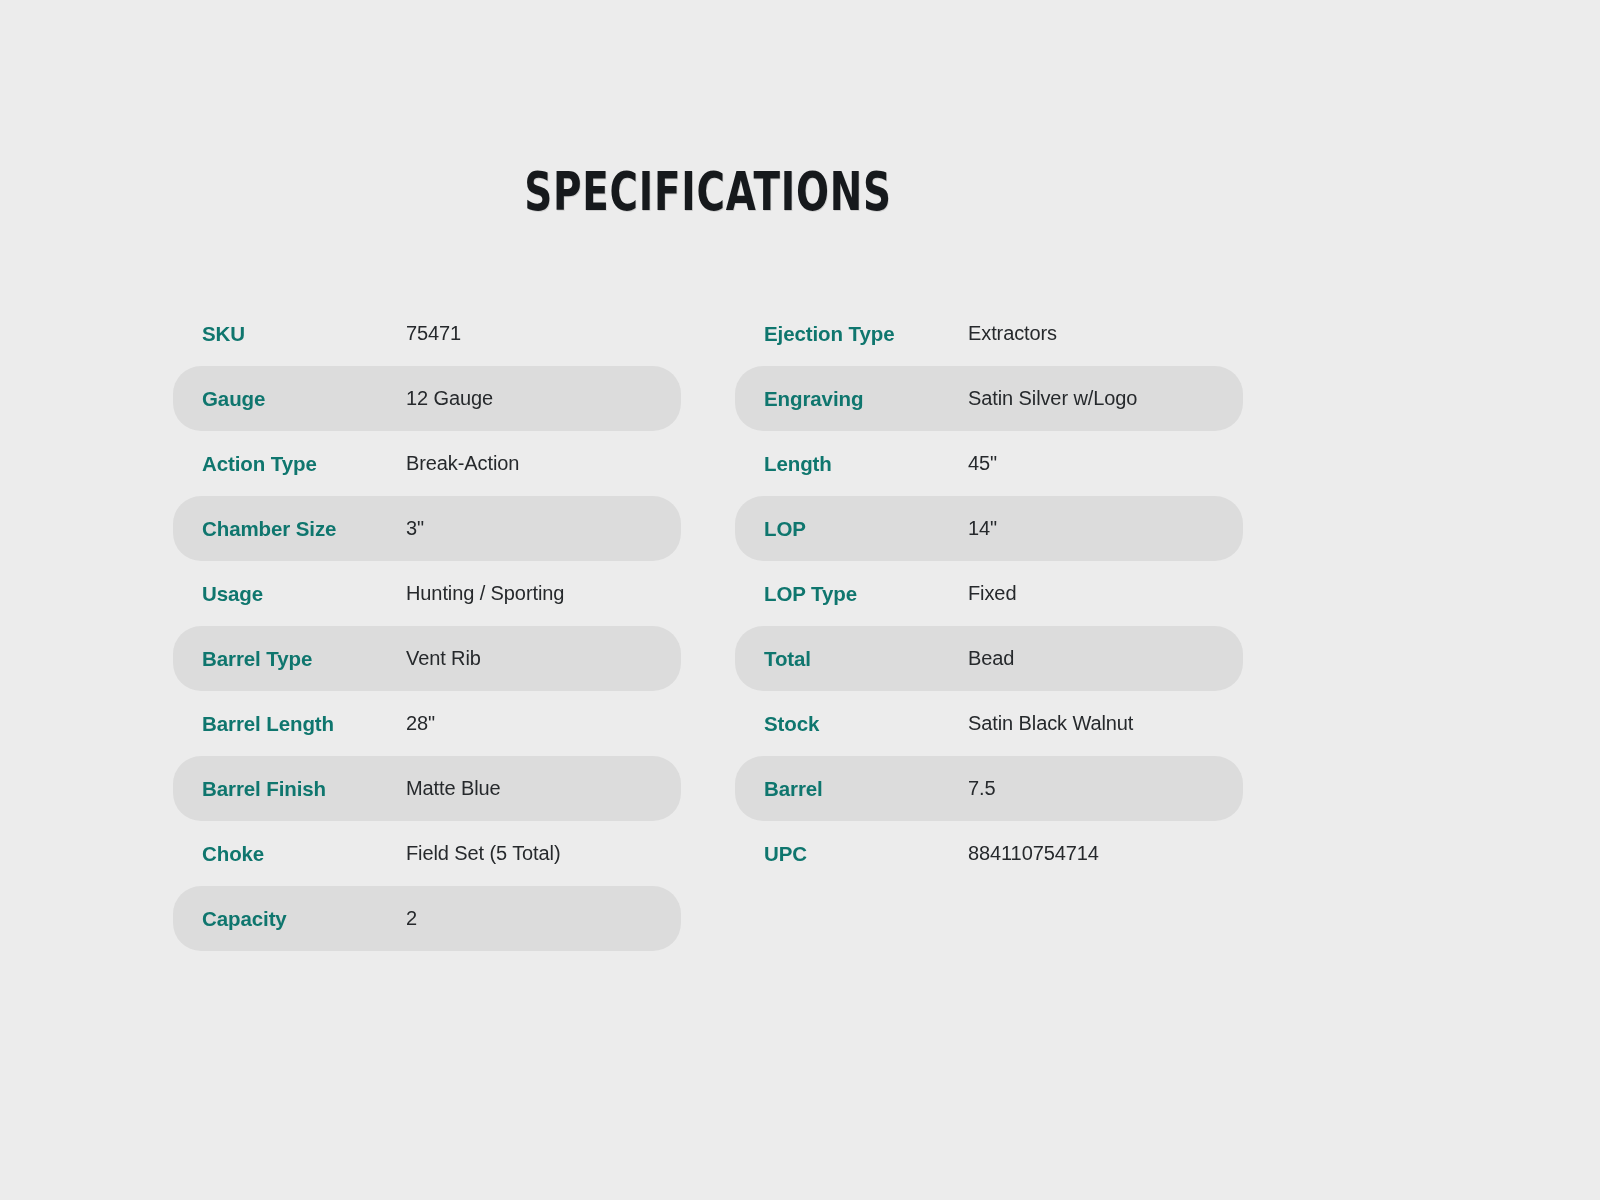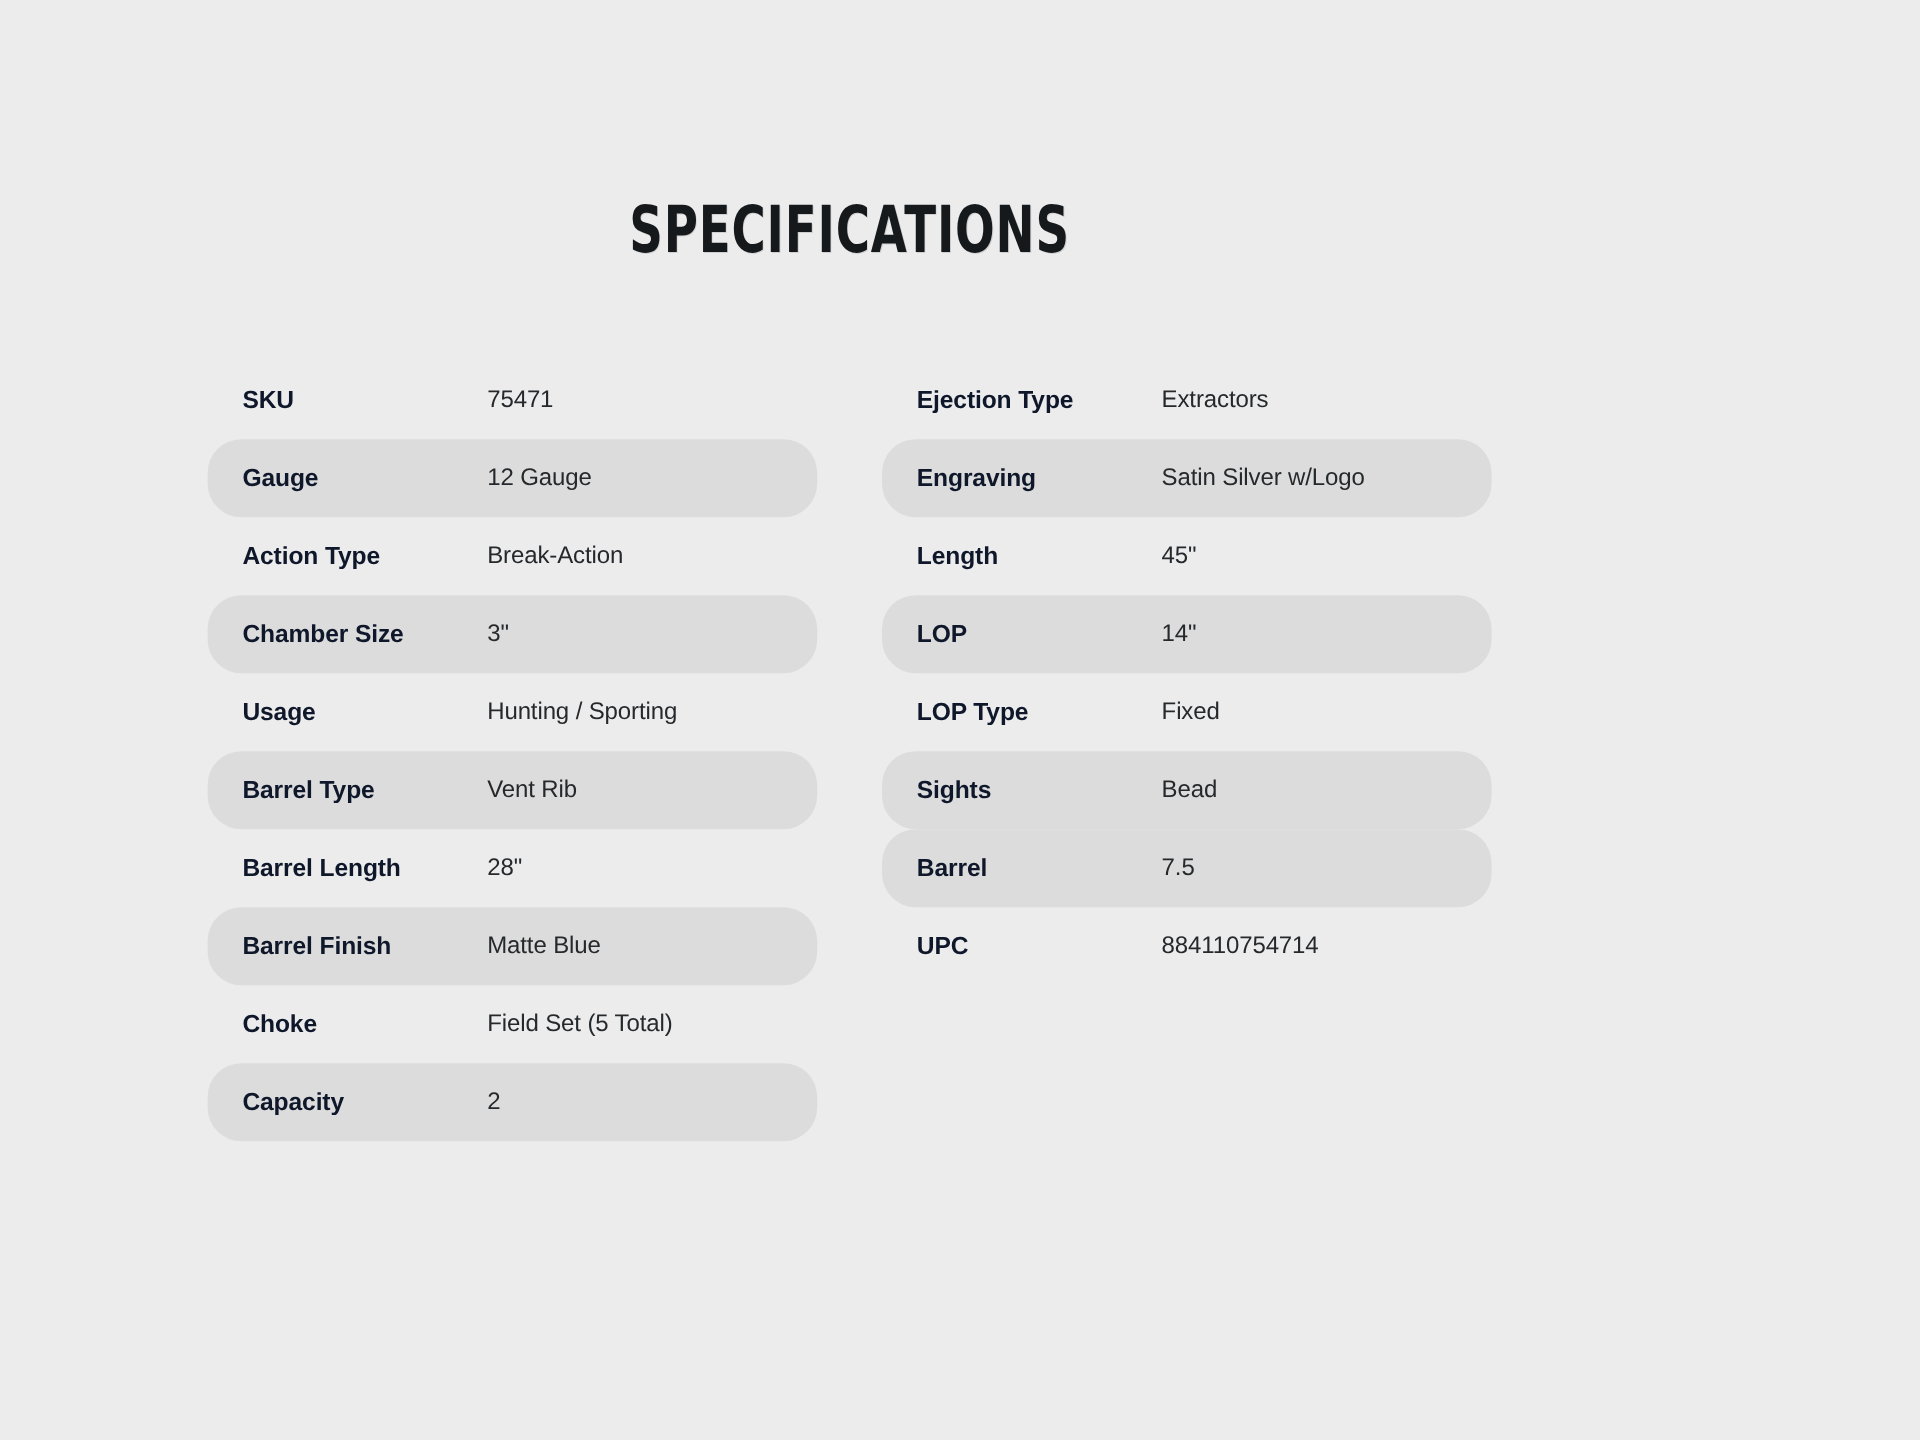--- a/index.html
+++ b/index.html
@@ -59,21 +59,21 @@
   }
   .spec-row.shaded {
     background: #dcdcdc;
     border-radius: 28px;
   }
 
   .spec-label {
     flex: 0 0 204px;
     font-weight: bold;
     font-size: 20.5px;
-    color: #0f172a;
+    color: #0f766e;
     letter-spacing: -0.1px;
   }
   .spec-value {
     flex: 1 1 auto;
     font-size: 20px;
     font-weight: 400;
     color: #26292c;
     letter-spacing: -0.1px;
   }
 </style>
@@ -144,22 +144,26 @@
       </div>
       <div class="spec-row shaded">
         <div class="spec-label">LOP</div>
         <div class="spec-value">14"</div>
       </div>
       <div class="spec-row">
         <div class="spec-label">LOP Type</div>
         <div class="spec-value">Fixed</div>
       </div>
       <div class="spec-row shaded">
-        <div class="spec-label">Sights</div>
+        <div class="spec-label">Total</div>
         <div class="spec-value">Bead</div>
+      </div>
+      <div class="spec-row">
+        <div class="spec-label">Stock</div>
+        <div class="spec-value">Satin Black Walnut</div>
       </div>
       <div class="spec-row shaded">
         <div class="spec-label">Barrel</div>
         <div class="spec-value">7.5</div>
       </div>
       <div class="spec-row">
         <div class="spec-label">UPC</div>
         <div class="spec-value">884110754714</div>
       </div>
     </div>

